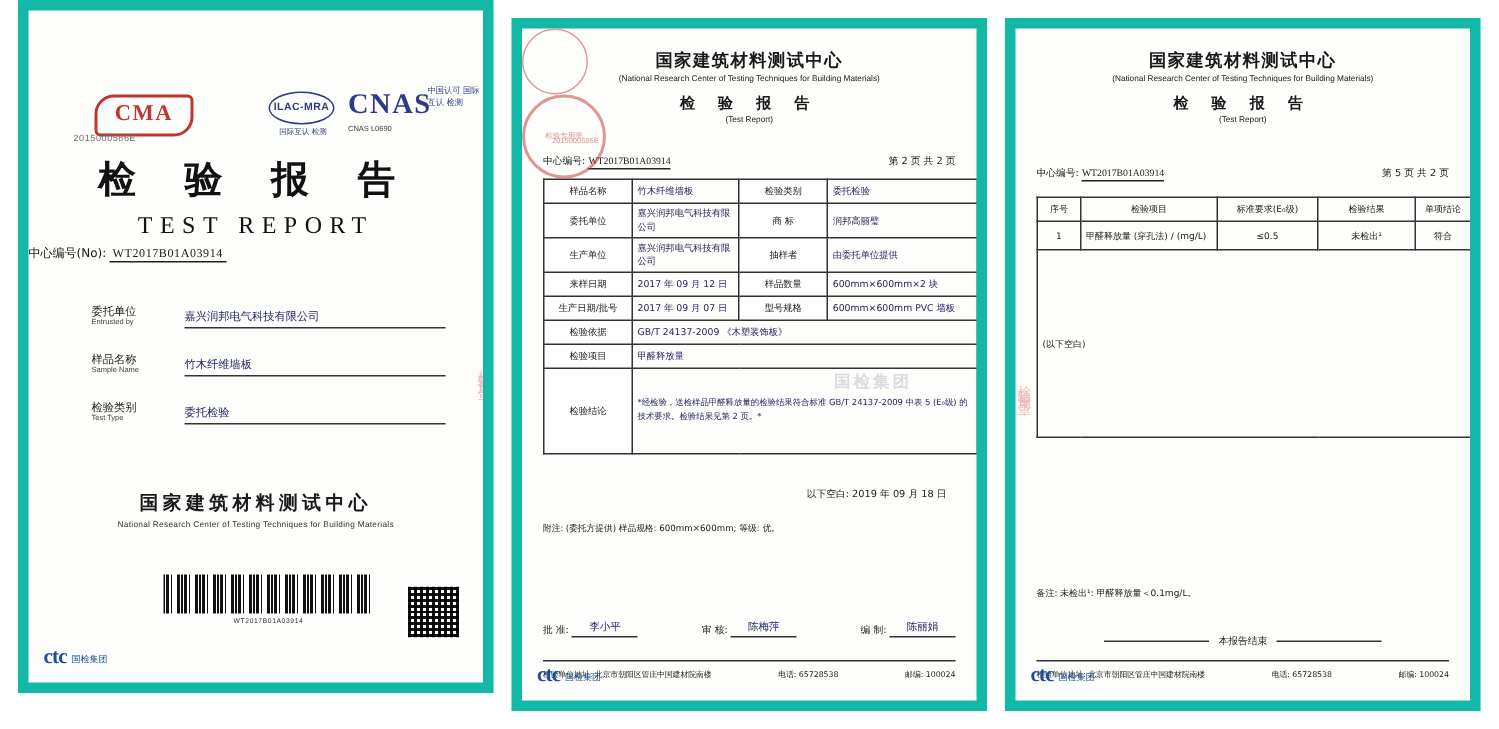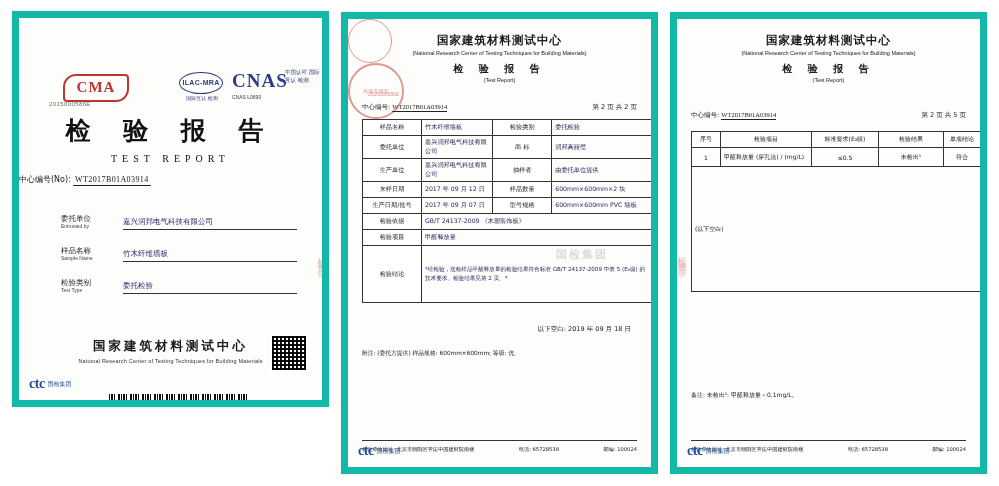--- a/index.html
+++ b/index.html
@@ -1,19 +1,19 @@
 <!DOCTYPE html>
 <html><head>
 <meta charset="utf-8">
 <style>
   html,body{margin:0;padding:0;background:#ffffff;}
   body{width:999px;height:486px;font-family:"Liberation Sans",sans-serif;color:#1a1a1a;overflow:hidden;}
   .sheet-wrap{position:absolute;top:0;left:0;width:999px;height:486px;display:flex;gap:0;}
   .page{position:relative;background:#fdfdfb;border:7px solid #14b8a6;box-shadow:0 0 2px rgba(0,0,0,.12);box-sizing:border-box;overflow:hidden;}
-  .p1{width:318px;height:396px;margin:11px 6px 12px 12px;}
+  .p1{width:318px;height:462px;margin:0 6px 12px 12px;}
   .p2{width:318px;height:462px;margin:12px 6px 12px 6px;}
   .p3{width:318px;height:462px;margin:12px 12px 12px 6px;}
 
   
   .cn{font-family:"DejaVu Sans","Liberation Sans",sans-serif;}
   .ctr{text-align:center;}
 
   
   .p1-logos{position:absolute;top:26px;left:0;width:100%;height:54px;}
   .ma-badge{position:absolute;left:44px;top:30px;width:62px;height:26px;}
@@ -22,21 +22,21 @@
   .ilac{position:absolute;left:160px;top:28px;width:46px;height:26px;}
   .ilac .ring{width:42px;height:20px;border:1.5px solid #2f3c84;border-radius:50%;color:#2f3c84;font-size:7px;font-weight:bold;text-align:center;line-height:19px;letter-spacing:.3px;}
   .ilac .sub{font-size:5px;color:#2f3c84;text-align:center;margin-top:1px;}
   .cnas{position:absolute;left:213px;top:26px;color:#2f3c84;}
   .cnas .big{font-size:19px;font-weight:bold;letter-spacing:1px;font-family:"Liberation Serif",serif;}
   .cnas .l{font-size:5px;margin-top:2px;color:#3a3a3a;}
   .cnas-right{position:absolute;left:266px;top:24px;font-size:5.5px;line-height:8px;color:#2f3c84;}
 
   .p1-title{position:absolute;top:96px;left:0;width:100%;text-align:center;}
   .p1-title .cnt{font-size:25px;letter-spacing:12px;font-weight:bold;color:#111;font-family:"DejaVu Sans",sans-serif;}
-  .p1-title .ent{font-size:10px;letter-spacing:5px;color:#111;margin-top:6px;font-family:"Liberation Serif",serif;}
+  .p1-title .ent{font-size:16px;letter-spacing:5px;color:#111;margin-top:6px;font-family:"Liberation Serif",serif;}
 
   .p1-no{position:absolute;top:156px;left:0;width:100%;text-align:left;font-size:8px;}
   .p1-no .u{border-bottom:1px solid #222;padding:0 2px 1px 2px;font-family:"Liberation Serif",serif;letter-spacing:.4px;}
 
   .p1-fields{position:absolute;top:196px;left:42px;width:236px;}
   .f-row{display:flex;align-items:flex-end;margin-bottom:16px;}
   .f-lab{width:62px;flex:0 0 62px;}
   .f-lab .zh{font-size:7.5px;line-height:9px;}
   .f-lab .en{font-size:5px;color:#444;line-height:7px;}
   .f-val{flex:1;border-bottom:1px solid #333;padding-bottom:2px;font-size:7.5px;color:#1f1f5c;}
@@ -251,20 +251,34 @@
     <div class="stamp-round" style="right:18px;top:316px;width:52px;height:52px;border-width:2px;">
       <span class="cn">检验专用章</span>
     </div>
 
     <div class="notes">
       <span class="cn">附注:</span>
       <span class="cn">(委托方提供) 样品规格: 600mm×600mm;
 等级: 优。</span>
     </div>
 
+    <div class="sig-row">
+      <div class="sig-item">
+        <span class="cn">批 准:</span>
+        <span class="sig-line cn">李小平</span>
+      </div>
+      <div class="sig-item">
+        <span class="cn">审 核:</span>
+        <span class="sig-line cn">陈梅萍</span>
+      </div>
+      <div class="sig-item">
+        <span class="cn">编 制:</span>
+        <span class="sig-line cn">陈丽娟</span>
+      </div>
+    </div>
 
     <div class="foot-line"></div>
     <div class="foot-txt">
       <span class="cn">检验单位地址: 北京市朝阳区管庄中国建材院南楼</span>
       <span class="cn">电话: 65728538</span>
       <span class="cn">邮编: 100024</span>
     </div>
 
     <div class="ctc">
       <span class="mark">ctc</span>
@@ -281,21 +295,21 @@
       <div class="t2">(National Research Center of Testing Techniques for Building Materials)</div>
       <div class="t3 cn">检 验 报 告</div>
       <div class="t4">(Test Report)</div>
     </div>
 
     <div class="rep-meta" style="top:92px;">
       <div class="num cn">
         <span>中心编号:</span>
         <u>WT2017B01A03914</u>
       </div>
-      <div class="cn">第 2 页 共 5 页</div>
+      <div class="cn">第 5 页 共 2 页</div>
     </div>
 
     <table class="grid p3-table">
       <tbody>
           <tr>
         <th class="cn" style="width:24px;">序号</th>
         <th class="cn" style="width:86px;">检验项目</th>
         <th class="cn" style="width:62px;">标准要求(E₀级)</th>
         <th class="cn" style="width:60px;">检验结果</th>
         <th class="cn">单项结论</th>
@@ -311,20 +325,25 @@
         <td class="p3-blank cn" colspan="5">(以下空白)</td>
       </tr>
     </tbody>
       </table>
 
     <div class="p3-remark">
       <span class="cn">备注:</span>
       <span class="cn">未检出¹: 甲醛释放量＜0.1mg/L。</span>
     </div>
 
+    <div class="p3-end">
+      <span class="bar"></span>
+      <span class="cn">本报告结束</span>
+      <span class="bar"></span>
+    </div>
 
     <div class="foot-line"></div>
     <div class="foot-txt">
       <span class="cn">检验单位地址: 北京市朝阳区管庄中国建材院南楼</span>
       <span class="cn">电话: 65728538</span>
       <span class="cn">邮编: 100024</span>
     </div>
 
     <div class="ctc">
       <span class="mark">ctc</span>

